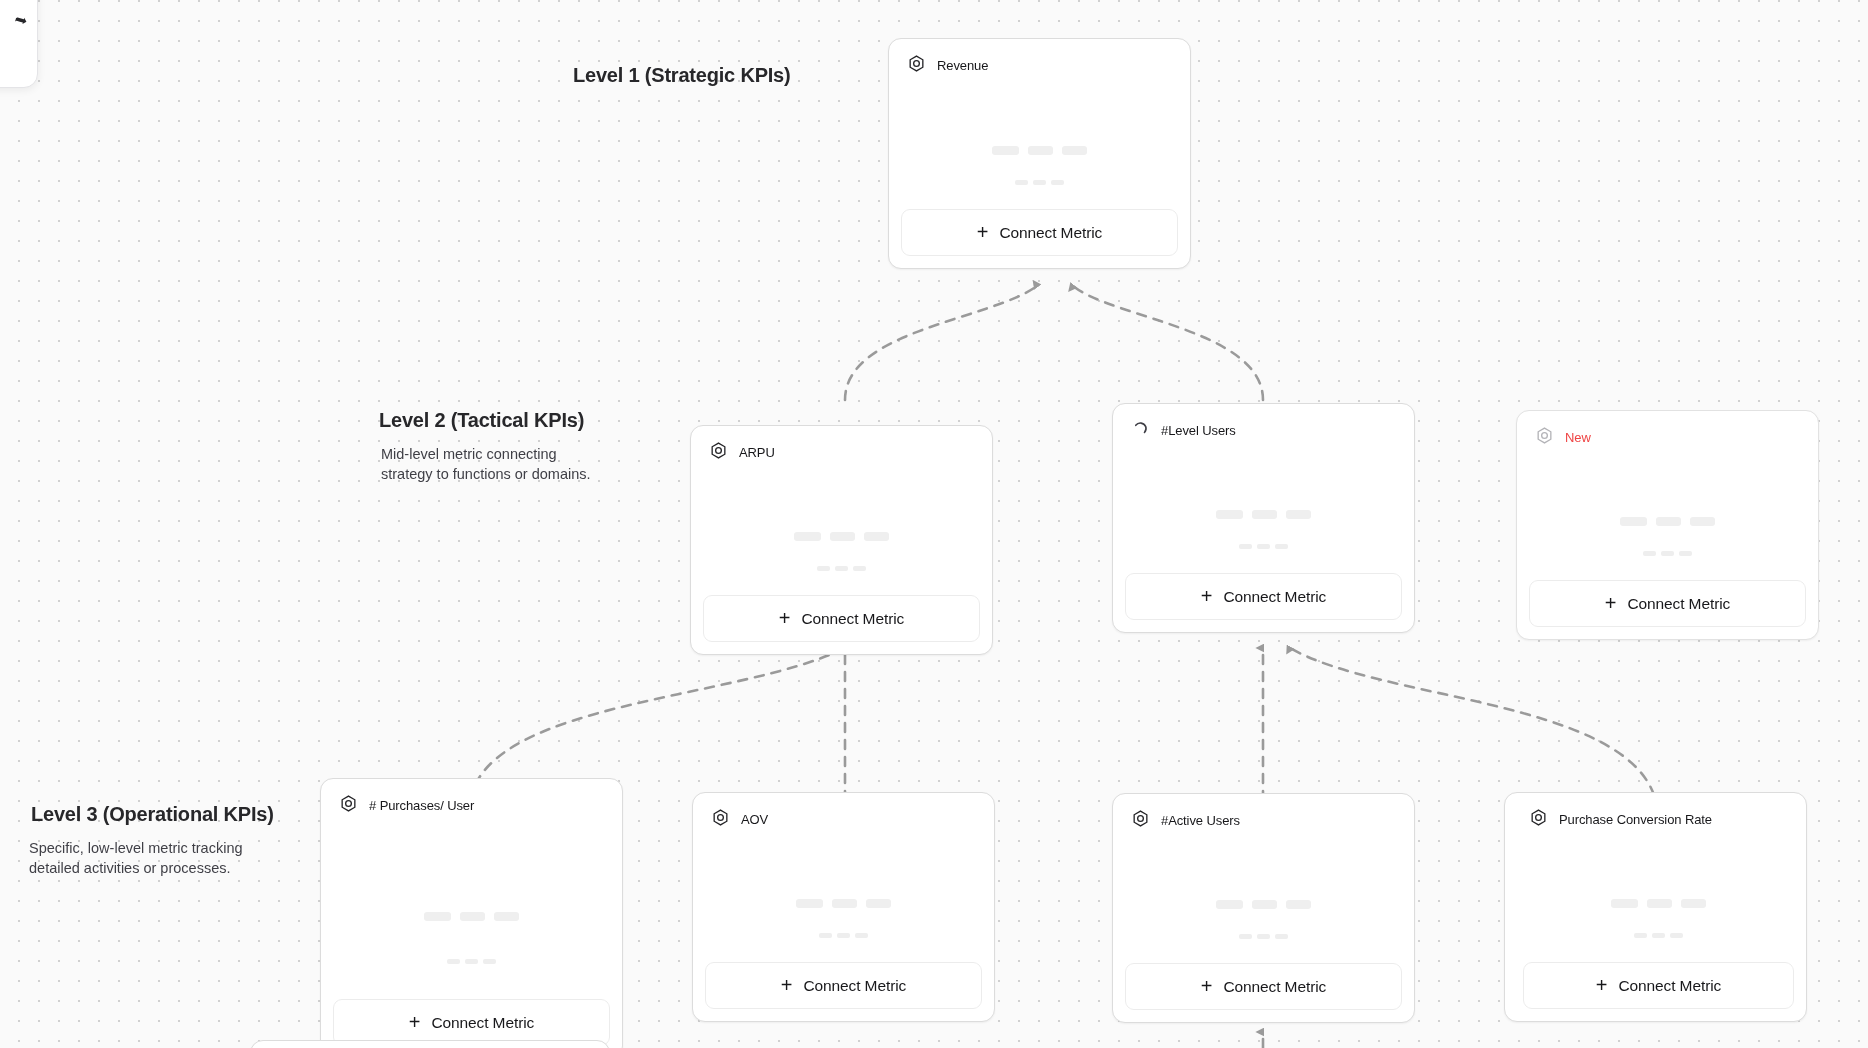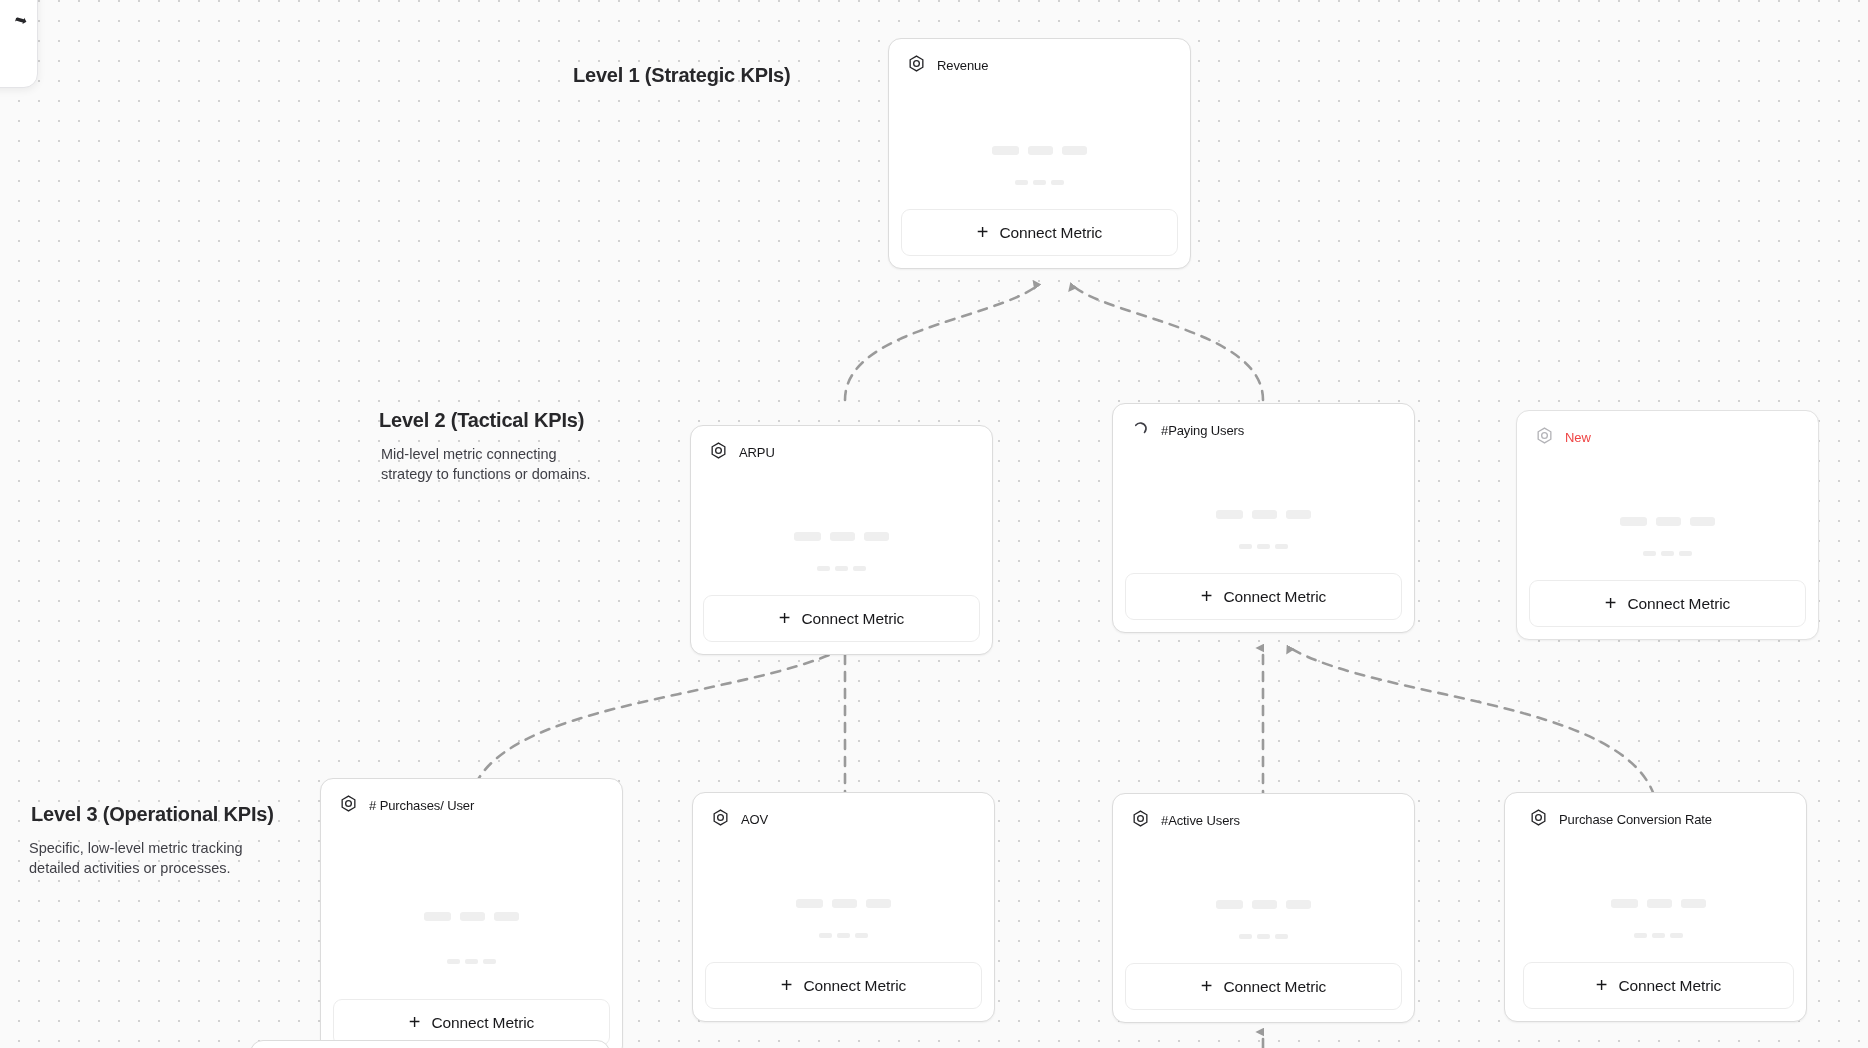--- a/index.html
+++ b/index.html
@@ -249,21 +249,21 @@
     </div>
   </div>
 
   <div class="card" style="left:1112px; top:403px; width:303px; height:230px;">
     <div class="card-head">
       <span class="hex-icon">
         <svg width="19" height="19" viewBox="0 0 24 24" fill="none" stroke="#3f3f46" stroke-width="2" stroke-linecap="round">
           <path d="M6 8 A 7.4 7.4 0 0 1 18.6 9.6 A 7.4 7.4 0 0 1 17 17"></path>
         </svg>
       </span>
-      <span class="card-title">#Paying Users</span>
+      <span class="card-title">#Level Users</span>
     </div>
     <div class="card-body">
       <div class="skel-row primary">
         <span class="skel w1"></span>
         <span class="skel w2"></span>
         <span class="skel w3"></span>
       </div>
       <div class="skel-row secondary">
         <span class="skel sm"></span>
         <span class="skel sm"></span>

